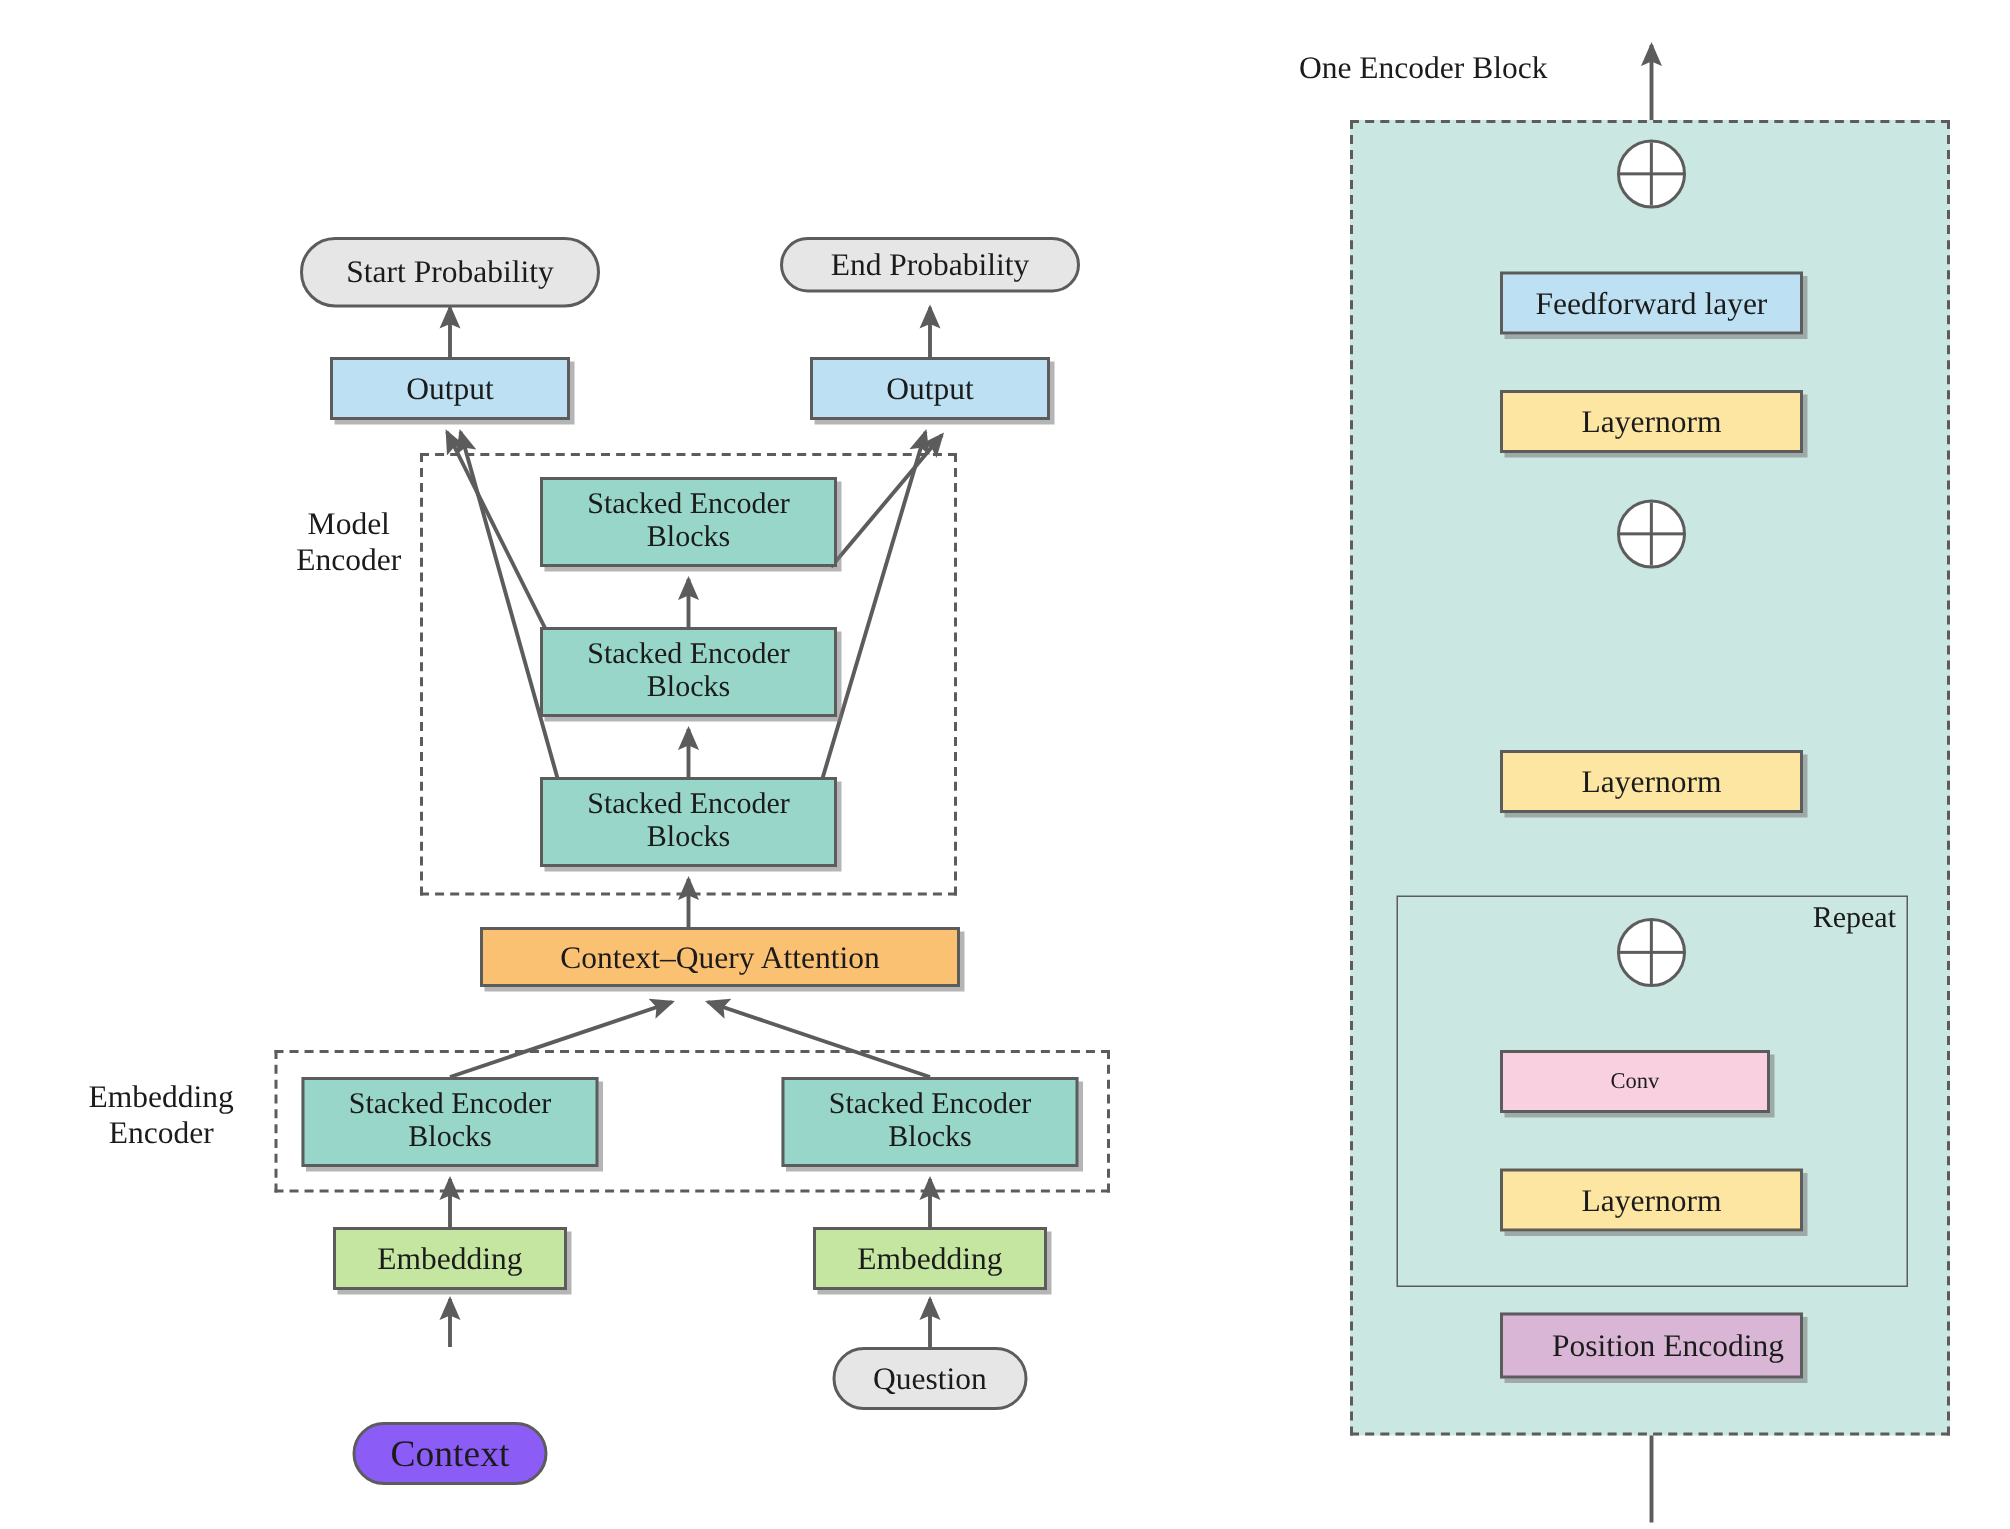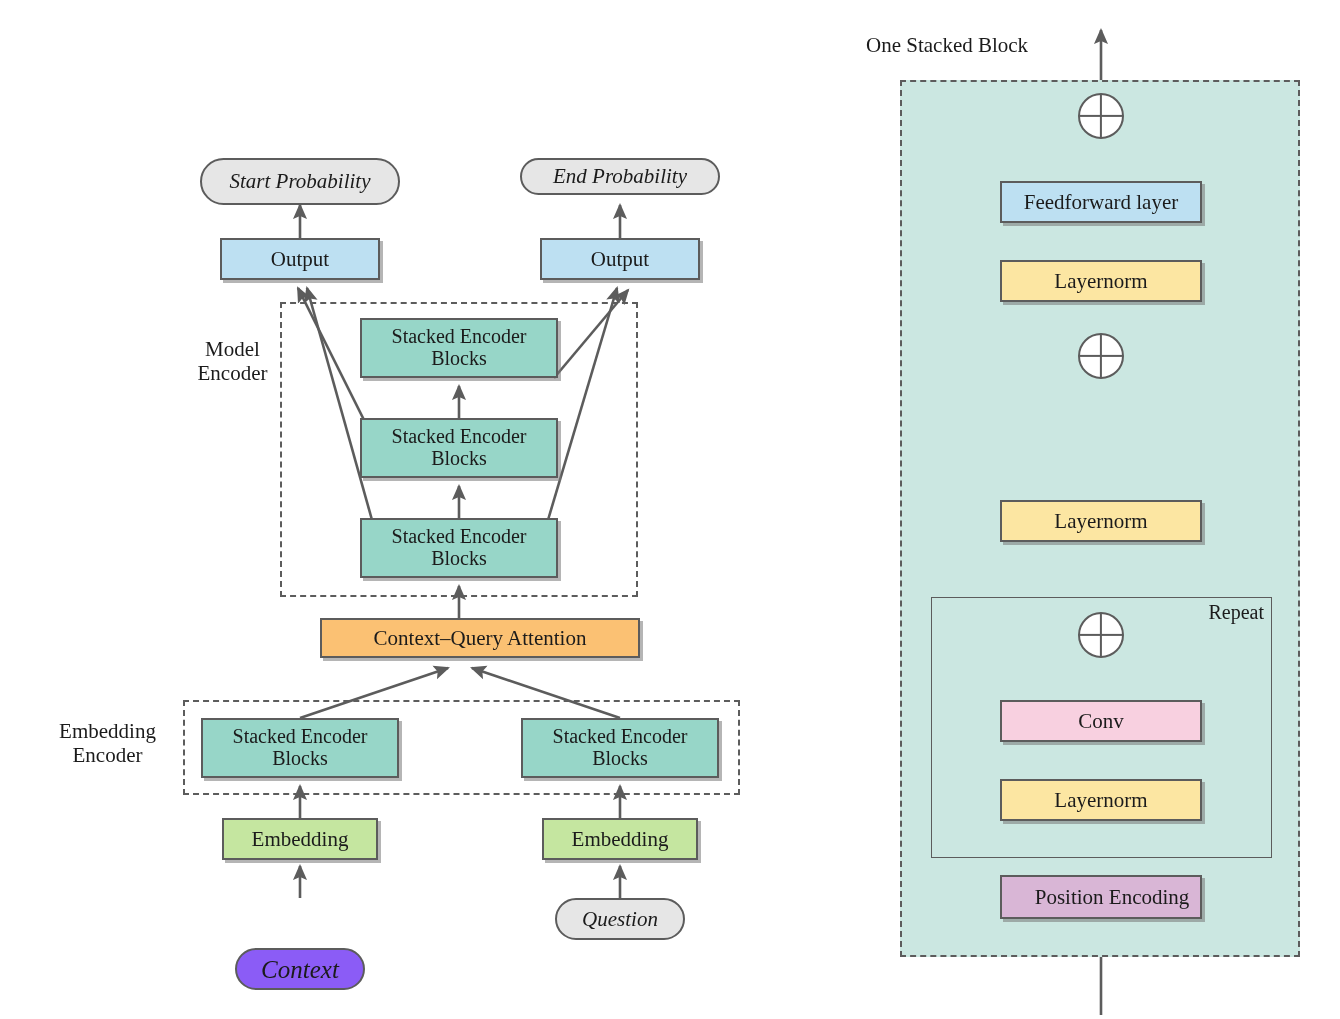--- a/index.html
+++ b/index.html
@@ -29,21 +29,21 @@
     display: flex;
     align-items: center;
     justify-content: center;
     text-align: center;
     color: #1b1b1b;
     border: 2.5px solid #5c5c5c;
     line-height: 1.08;
     z-index: 4;
   }
   .rounded  { border-radius: 0; }
-  .pill     { border-radius: 999px; font-style: italic; }
+  .pill     { border-radius: 999px; }
   .shadowed { box-shadow: 3px 3px 0 rgba(120,120,120,0.55); }
   .plain-label {
     position: absolute;
     color: #1b1b1b;
     text-align: center;
     line-height: 1.12;
     z-index: 5;
   }
   .dashbox {
     position: absolute;
@@ -174,21 +174,21 @@
   <div class="plain-label" style="left:185px; top:338px; width:95px; font-size:21px;">
     <span style="white-space:pre-line">Model
 Encoder</span>
   </div>
 
   <div class="plain-label" style="left:35px; top:720px; width:145px; font-size:21px;">
     <span style="white-space:pre-line">Embedding
 Encoder</span>
   </div>
 
-  <div class="plain-label" style="left:866px; top:34px; width:240px; font-size:21px; text-align:left;">One Stacked Block</div>
+  <div class="plain-label" style="left:866px; top:34px; width:240px; font-size:21px; text-align:left;">One Encoder Block</div>
 
   <div class="plain-label" style="left:1178px; top:601px; width:86px; font-size:20px; text-align:right;">Repeat</div>
 
   <div class="node pill" style="left:200px; top:158px; width:200px; height:47px; background:#e6e6e6; font-size:21px;">Start Probability</div>
 
   <div class="node pill" style="left:520px; top:158px; width:200px; height:37px; background:#e6e6e6; font-size:21px;">End Probability</div>
 
   <div class="node rounded shadowed" style="left:220px; top:238px; width:160px; height:42px; background:#bde0f2; font-size:21px;">Output</div>
 
   <div class="node rounded shadowed" style="left:540px; top:238px; width:160px; height:42px; background:#bde0f2; font-size:21px;">Output</div>
@@ -213,21 +213,21 @@
 
   <div class="node pill" style="left:555px; top:898px; width:130px; height:42px; background:#e6e6e6; font-size:21px;">Question</div>
 
   <div class="node rounded shadowed" style="left:1000px; top:181px; width:202px; height:42px; background:#bde0f2; font-size:21px;">Feedforward layer</div>
 
   <div class="node rounded shadowed" style="left:1000px; top:260px; width:202px; height:42px; background:#fce6a2; font-size:21px;">Layernorm</div>
 
 
   <div class="node rounded shadowed" style="left:1000px; top:500px; width:202px; height:42px; background:#fce6a2; font-size:21px;">Layernorm</div>
 
-  <div class="node rounded shadowed" style="left:1000px; top:700px; width:202px; height:42px; background:#f8d0e0; font-size:21px;">Conv</div>
+  <div class="node rounded shadowed" style="left:1000px; top:700px; width:180px; height:42px; background:#f8d0e0; font-size:15px;">Conv</div>
 
   <div class="node rounded shadowed" style="left:1000px; top:779px; width:202px; height:42px; background:#fce6a2; font-size:21px;">Layernorm</div>
 
   <div class="node rounded shadowed" style="left:1000px; top:875px; width:202px; height:44px; background:#d9b6d6; font-size:21px;padding-left:22px;">Position Encoding</div>
 
   <div class="oplus" style="left:1078px; top:93px; width:46px; height:46px;"></div>
 
   <div class="oplus" style="left:1078px; top:333px; width:46px; height:46px;"></div>
 
   <div class="oplus" style="left:1078px; top:612px; width:46px; height:46px;"></div>

